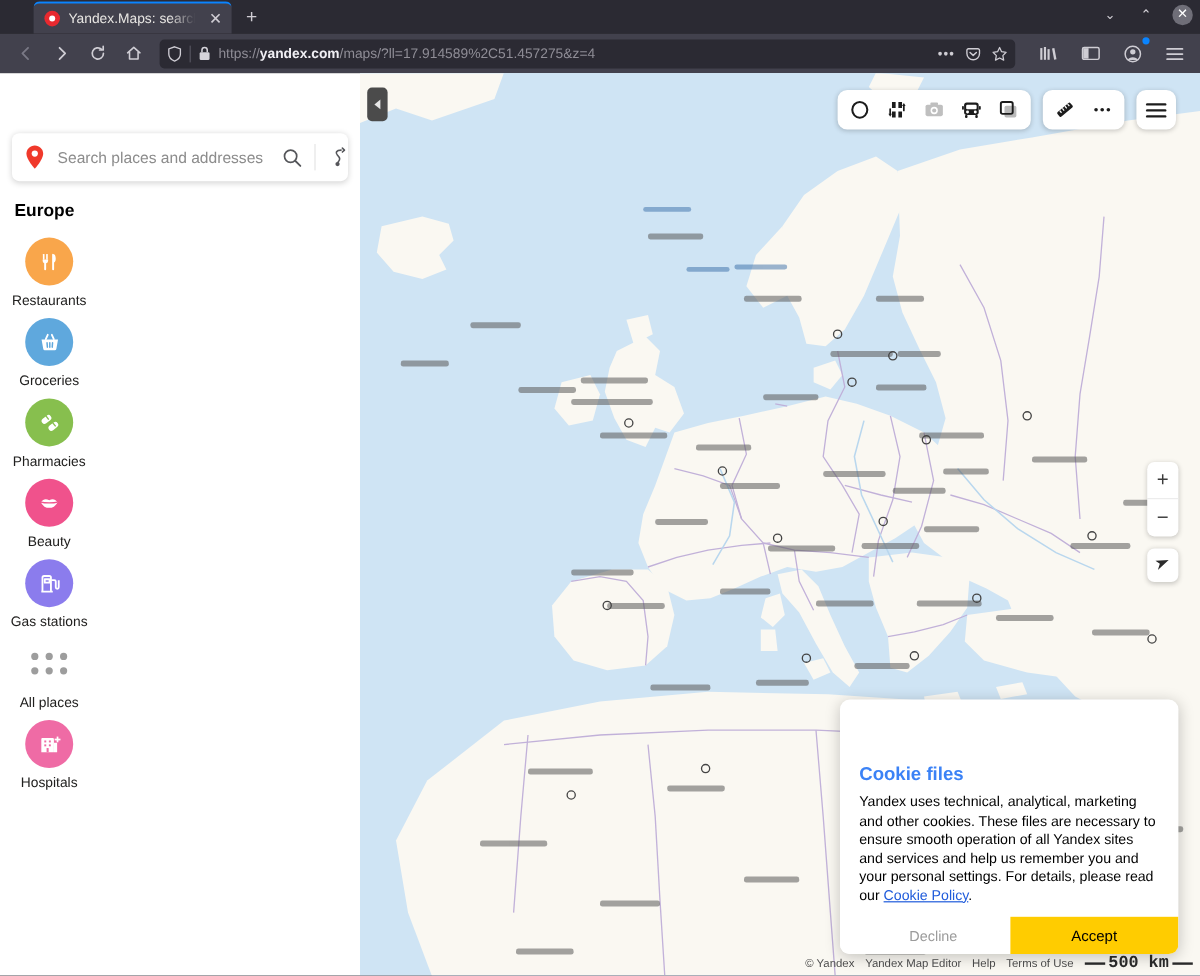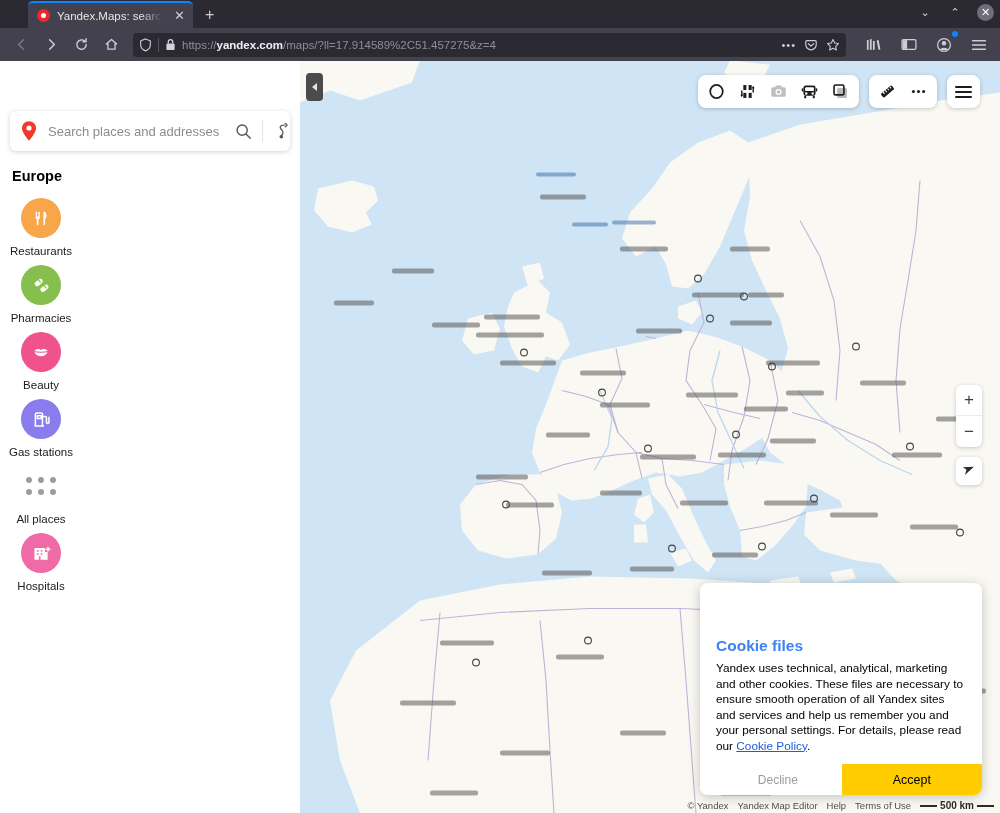--- a/index.html
+++ b/index.html
@@ -180,21 +180,21 @@
     flex: 1.1; display: flex; align-items: center; justify-content: center;
     font-size: 12.5px; color: #000; background: #ffcc00;
   }
 
   
   .map-footer {
     position: absolute; right: 6px; bottom: 2px; display: flex; align-items: center;
     gap: 9px; font-size: 9.5px; color: #4d4d4d; z-index: 7;
   }
   .map-footer span { white-space: nowrap; }
-  .scalebar { display: flex; align-items: center; gap: 3px; font-weight: bold; font-size: 10px; color: #2b2b2b; }
+  .scalebar { display: flex; align-items: center; gap: 3px; font-weight: bold; font-size: 14px; color: #2b2b2b; font-family: Liberation Mono, monospace; }
   .scalebar i { display: block; width: 17px; height: 2px; background: #2b2b2b; }
 
   svg { display: block; }
 </style>
 </head>
 <body>
 
 <div class="browser">
 
   <div class="tabstrip">
@@ -341,20 +341,37 @@
                   <rect x="5.2" y="4" width="1.5" height="5.2" rx=".6"></rect>
                   <rect x="8.2" y="4" width="1.5" height="5.2" rx=".6"></rect>
                   <path d="M5 9 h5 v1.2 a2.5 2.5 0 0 1-1.8 2.4 V18 a.9 .9 0 0 1-1.8 0 v-5.4 A2.5 2.5 0 0 1 5 10.2 Z"></path>
                   <path d="M14.6 4 c1.6 0 2.4 2 2.4 4.4 0 2-.7 3-1.5 3.4 V18 a.9 .9 0 0 1-1.8 0 V4.6 a.6 .6 0 0 1 .9-.6 Z"></path>
                 </g>
               </svg>
           </div>
           <div class="cat-label">Restaurants</div>
         </div>
 
+        <div class="cat">
+          <div class="cat-circle" style="background:#5fa8dd">
+            <svg width="21" height="21" viewBox="0 0 22 22">
+                <g fill="none" stroke="#fff" stroke-width="1.6" stroke-linecap="round">
+                  <path d="M7.5 8 L9.2 4.2"></path>
+                  <path d="M14.5 8 L12.8 4.2"></path>
+                </g>
+                <path d="M3.8 8.4 h14.4 l-1.5 8.2 a1.4 1.4 0 0 1-1.4 1.1 H6.7 a1.4 1.4 0 0 1-1.4-1.1 Z" fill="#fff"></path>
+                <g stroke="#5fa8dd" stroke-width="1.3" stroke-linecap="round">
+                  <path d="M8.6 11.2 L8.9 15"></path>
+                  <path d="M11 11.2 L11 15"></path>
+                  <path d="M13.4 11.2 L13.1 15"></path>
+                </g>
+              </svg>
+          </div>
+          <div class="cat-label">Groceries</div>
+        </div>
 
         <div class="cat">
           <div class="cat-circle" style="background:#87bf4e">
             <svg width="21" height="21" viewBox="0 0 22 22">
                 <g fill="#fff">
                   <rect x="3.4" y="5.4" width="9.4" height="5" rx="2.5" transform="rotate(-38 8.1 7.9)"></rect>
                   <rect x="9.4" y="11.4" width="9.4" height="5" rx="2.5" transform="rotate(-38 14.1 13.9)"></rect>
                 </g>
                 <g stroke="#87bf4e" stroke-width="1.2">
                   <path d="M7.3 4.4 L10.1 8"></path>

